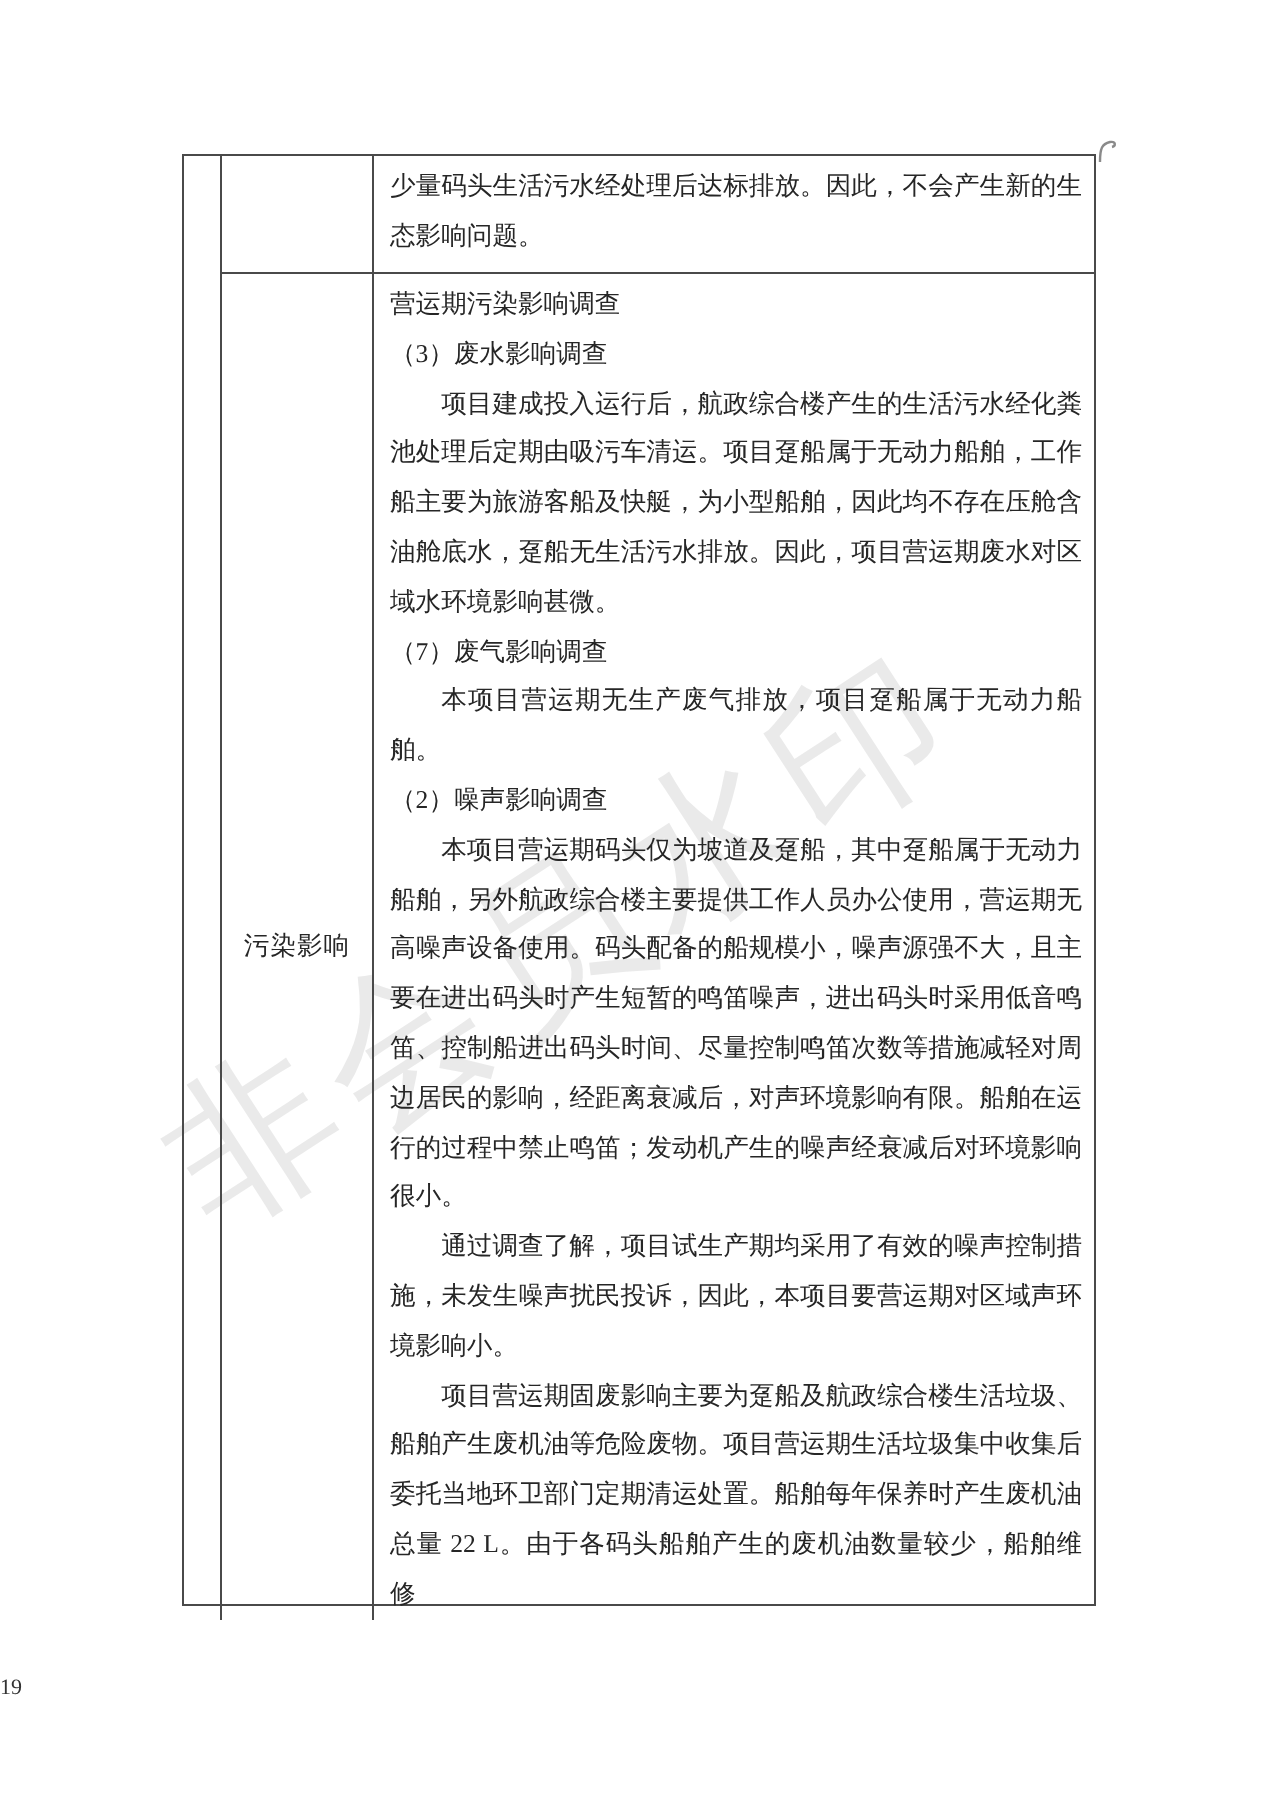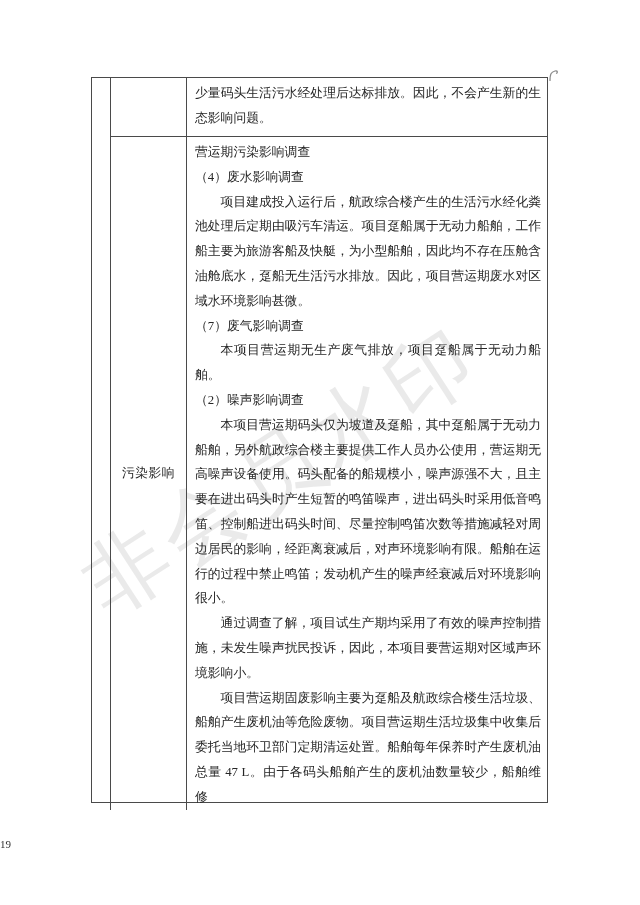--- a/index.html
+++ b/index.html
@@ -111,28 +111,28 @@
     <div class="cell col-spacer"></div>
 
     <div class="cell cell-spill-label"></div>
 
     <div class="cell cell-row-label">污染影响</div>
 
     <div class="cell cell-spill-text">少量码头生活污水经处理后达标排放。因此，不会产生新的生态影响问题。</div>
 
     <div class="cell cell-content">
       <p class="para heading">营运期污染影响调查</p>
-      <p class="para">（4）废水影响调查</p>
+      <p class="para">（3）废水影响调查</p>
       <p class="para indent">项目建成投入运行后，航政综合楼产生的生活污水经化粪池处理后定期由吸污车清运。项目趸船属于无动力船舶，工作船主要为旅游客船及快艇，为小型船舶，因此均不存在压舱含油舱底水，趸船无生活污水排放。因此，项目营运期废水对区域水环境影响甚微。</p>
       <p class="para">（7）废气影响调查</p>
       <p class="para indent">本项目营运期无生产废气排放，项目趸船属于无动力船舶。</p>
       <p class="para">（2）噪声影响调查</p>
       <p class="para indent">本项目营运期码头仅为坡道及趸船，其中趸船属于无动力船舶，另外航政综合楼主要提供工作人员办公使用，营运期无高噪声设备使用。码头配备的船规模小，噪声源强不大，且主要在进出码头时产生短暂的鸣笛噪声，进出码头时采用低音鸣笛、控制船进出码头时间、尽量控制鸣笛次数等措施减轻对周边居民的影响，经距离衰减后，对声环境影响有限。船舶在运行的过程中禁止鸣笛；发动机产生的噪声经衰减后对环境影响很小。</p>
       <p class="para indent">通过调查了解，项目试生产期均采用了有效的噪声控制措施，未发生噪声扰民投诉，因此，本项目要营运期对区域声环境影响小。</p>
-      <p class="para indent">项目营运期固废影响主要为趸船及航政综合楼生活垃圾、船舶产生废机油等危险废物。项目营运期生活垃圾集中收集后委托当地环卫部门定期清运处置。船舶每年保养时产生废机油总量 47 L。由于各码头船舶产生的废机油数量较少，船舶维修</p>
+      <p class="para indent">项目营运期固废影响主要为趸船及航政综合楼生活垃圾、船舶产生废机油等危险废物。项目营运期生活垃圾集中收集后委托当地环卫部门定期清运处置。船舶每年保养时产生废机油总量 22 L。由于各码头船舶产生的废机油数量较少，船舶维修</p>
     </div>
 
   </div>
 
   <svg class="corner-mark" viewBox="0 0 12 14" xmlns="http://www.w3.org/2000/svg">
     <path d="M2 12 C2 5, 3 3, 7 2 C10 1.5, 10 4, 8 4.5" fill="none" stroke="#8a8a8a" stroke-width="1.2"></path>
   </svg>
 
   <div class="page-number">19</div>
 

